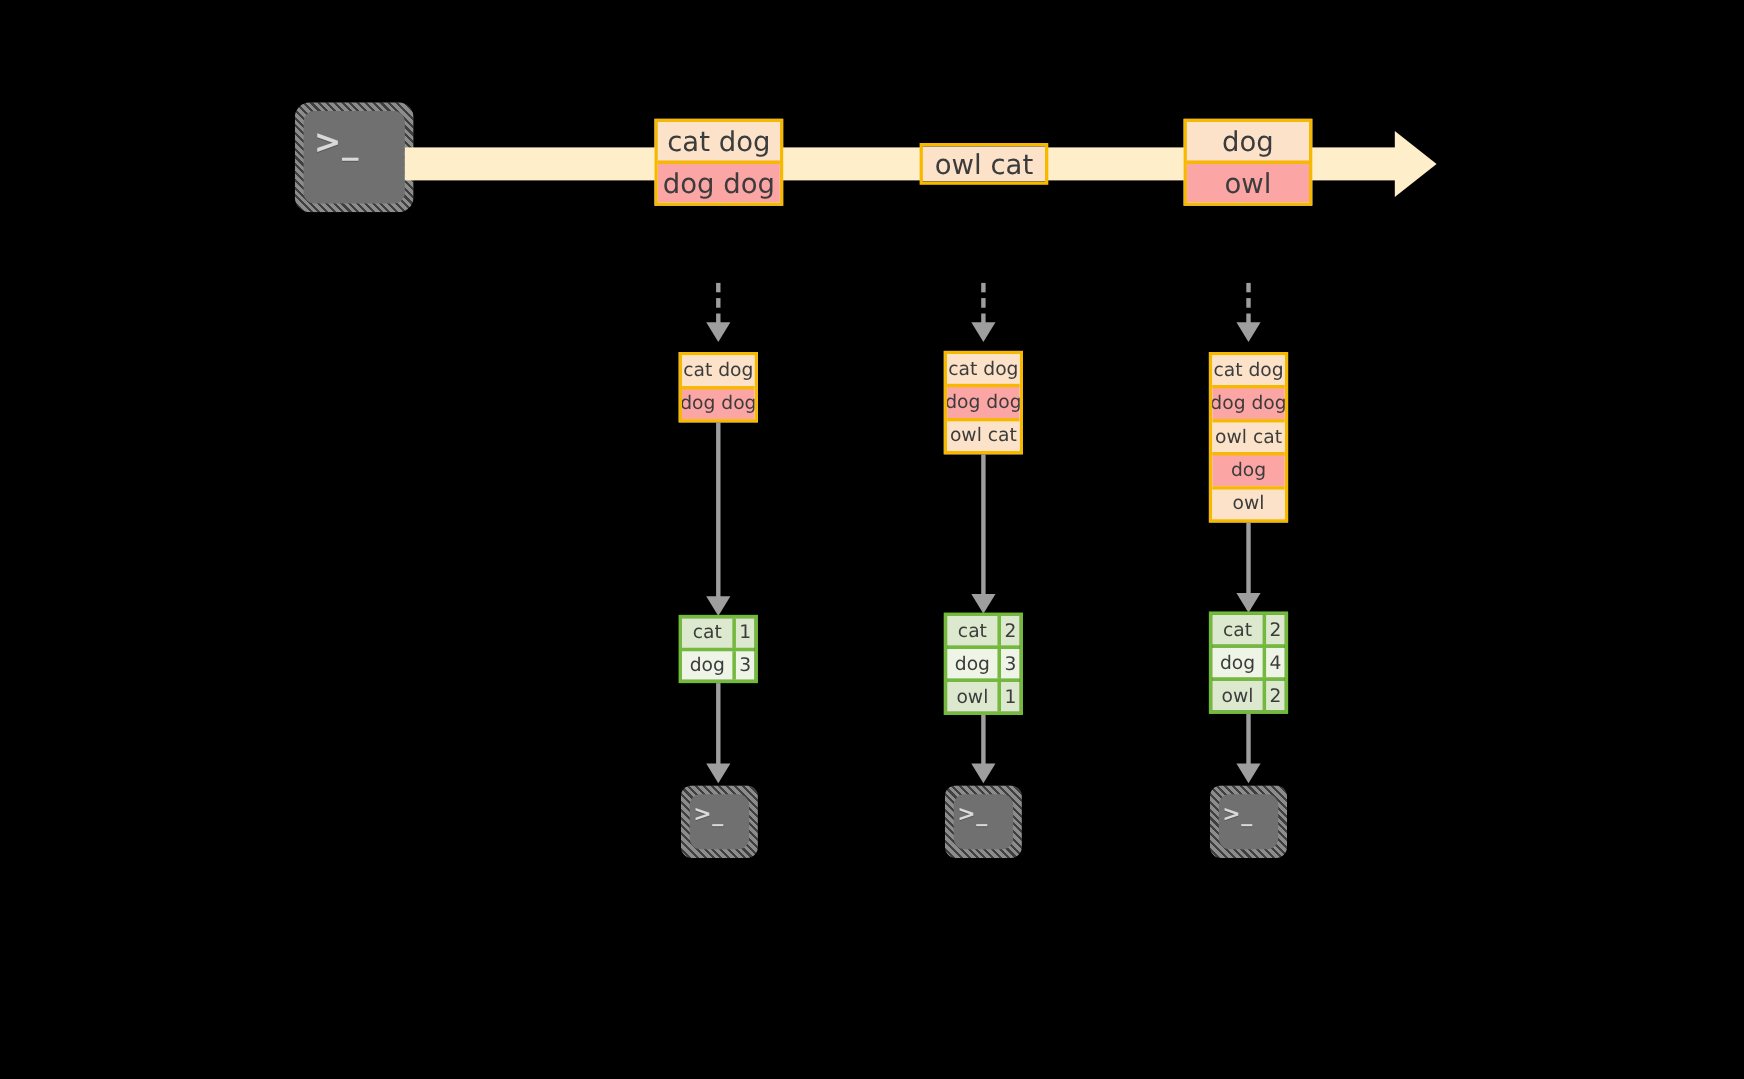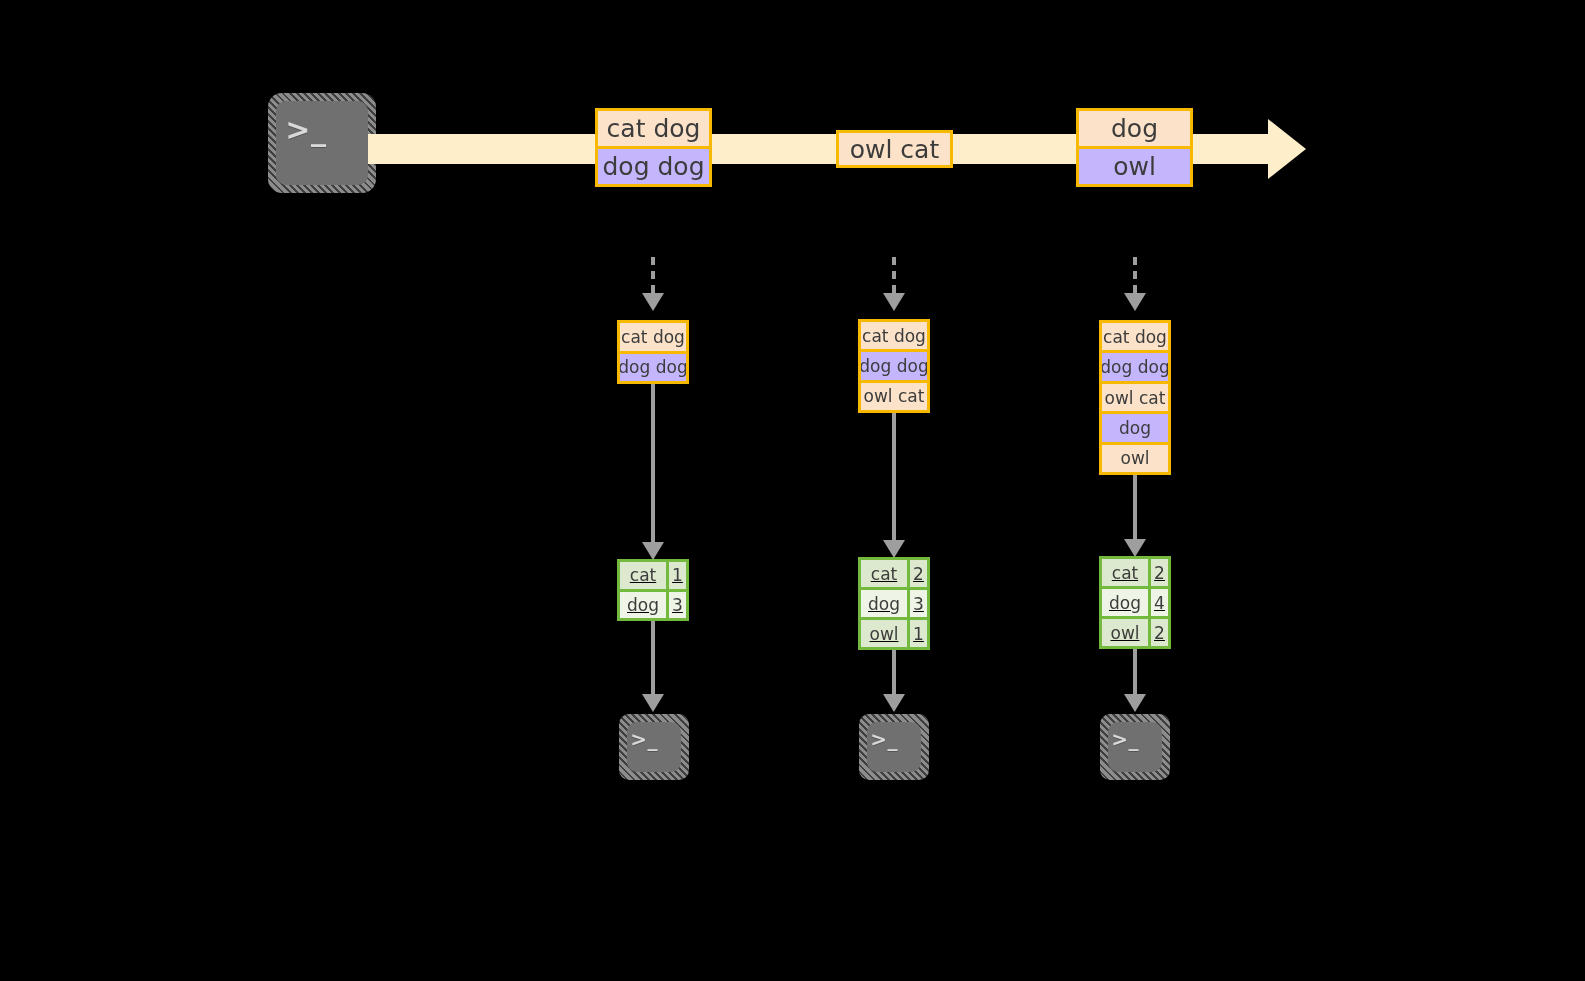--- a/index.html
+++ b/index.html
@@ -78,35 +78,34 @@
     box-sizing: border-box;
     flex: 1 1 0;
     display: flex;
     align-items: center;
     justify-content: center;
     color: #3c3c3c;
     white-space: nowrap;
   }
   .rec .cell + .cell { border-top: 3px solid #f6b900; }
   .rec .cell.shade-a { background: #fbe2c8; }
-  .rec .cell.shade-b { background: #c4b5fd; }
+  .rec .cell.shade-b { background: #fca5a5; }
 
   .rec.lg .cell { font-size: 25px; }
   .rec.sm .cell { font-size: 17px; }
 
   
   .tbl {
     position: absolute;
     box-sizing: border-box;
     border: 3px solid #72b93d;
     background: #4d7c0f;
     display: flex;
     flex-direction: column;
     overflow: hidden;
-    text-decoration: underline;
   }
   .tbl .trow {
     flex: 1 1 0;
     display: flex;
     box-sizing: border-box;
   }
   .tbl .trow + .trow { border-top: 3px solid #72b93d; }
   .tbl .trow.shade-a .tc { background: #dde9cf; }
   .tbl .trow.shade-b .tc { background: #eef5e6; }
   .tbl .tc {

